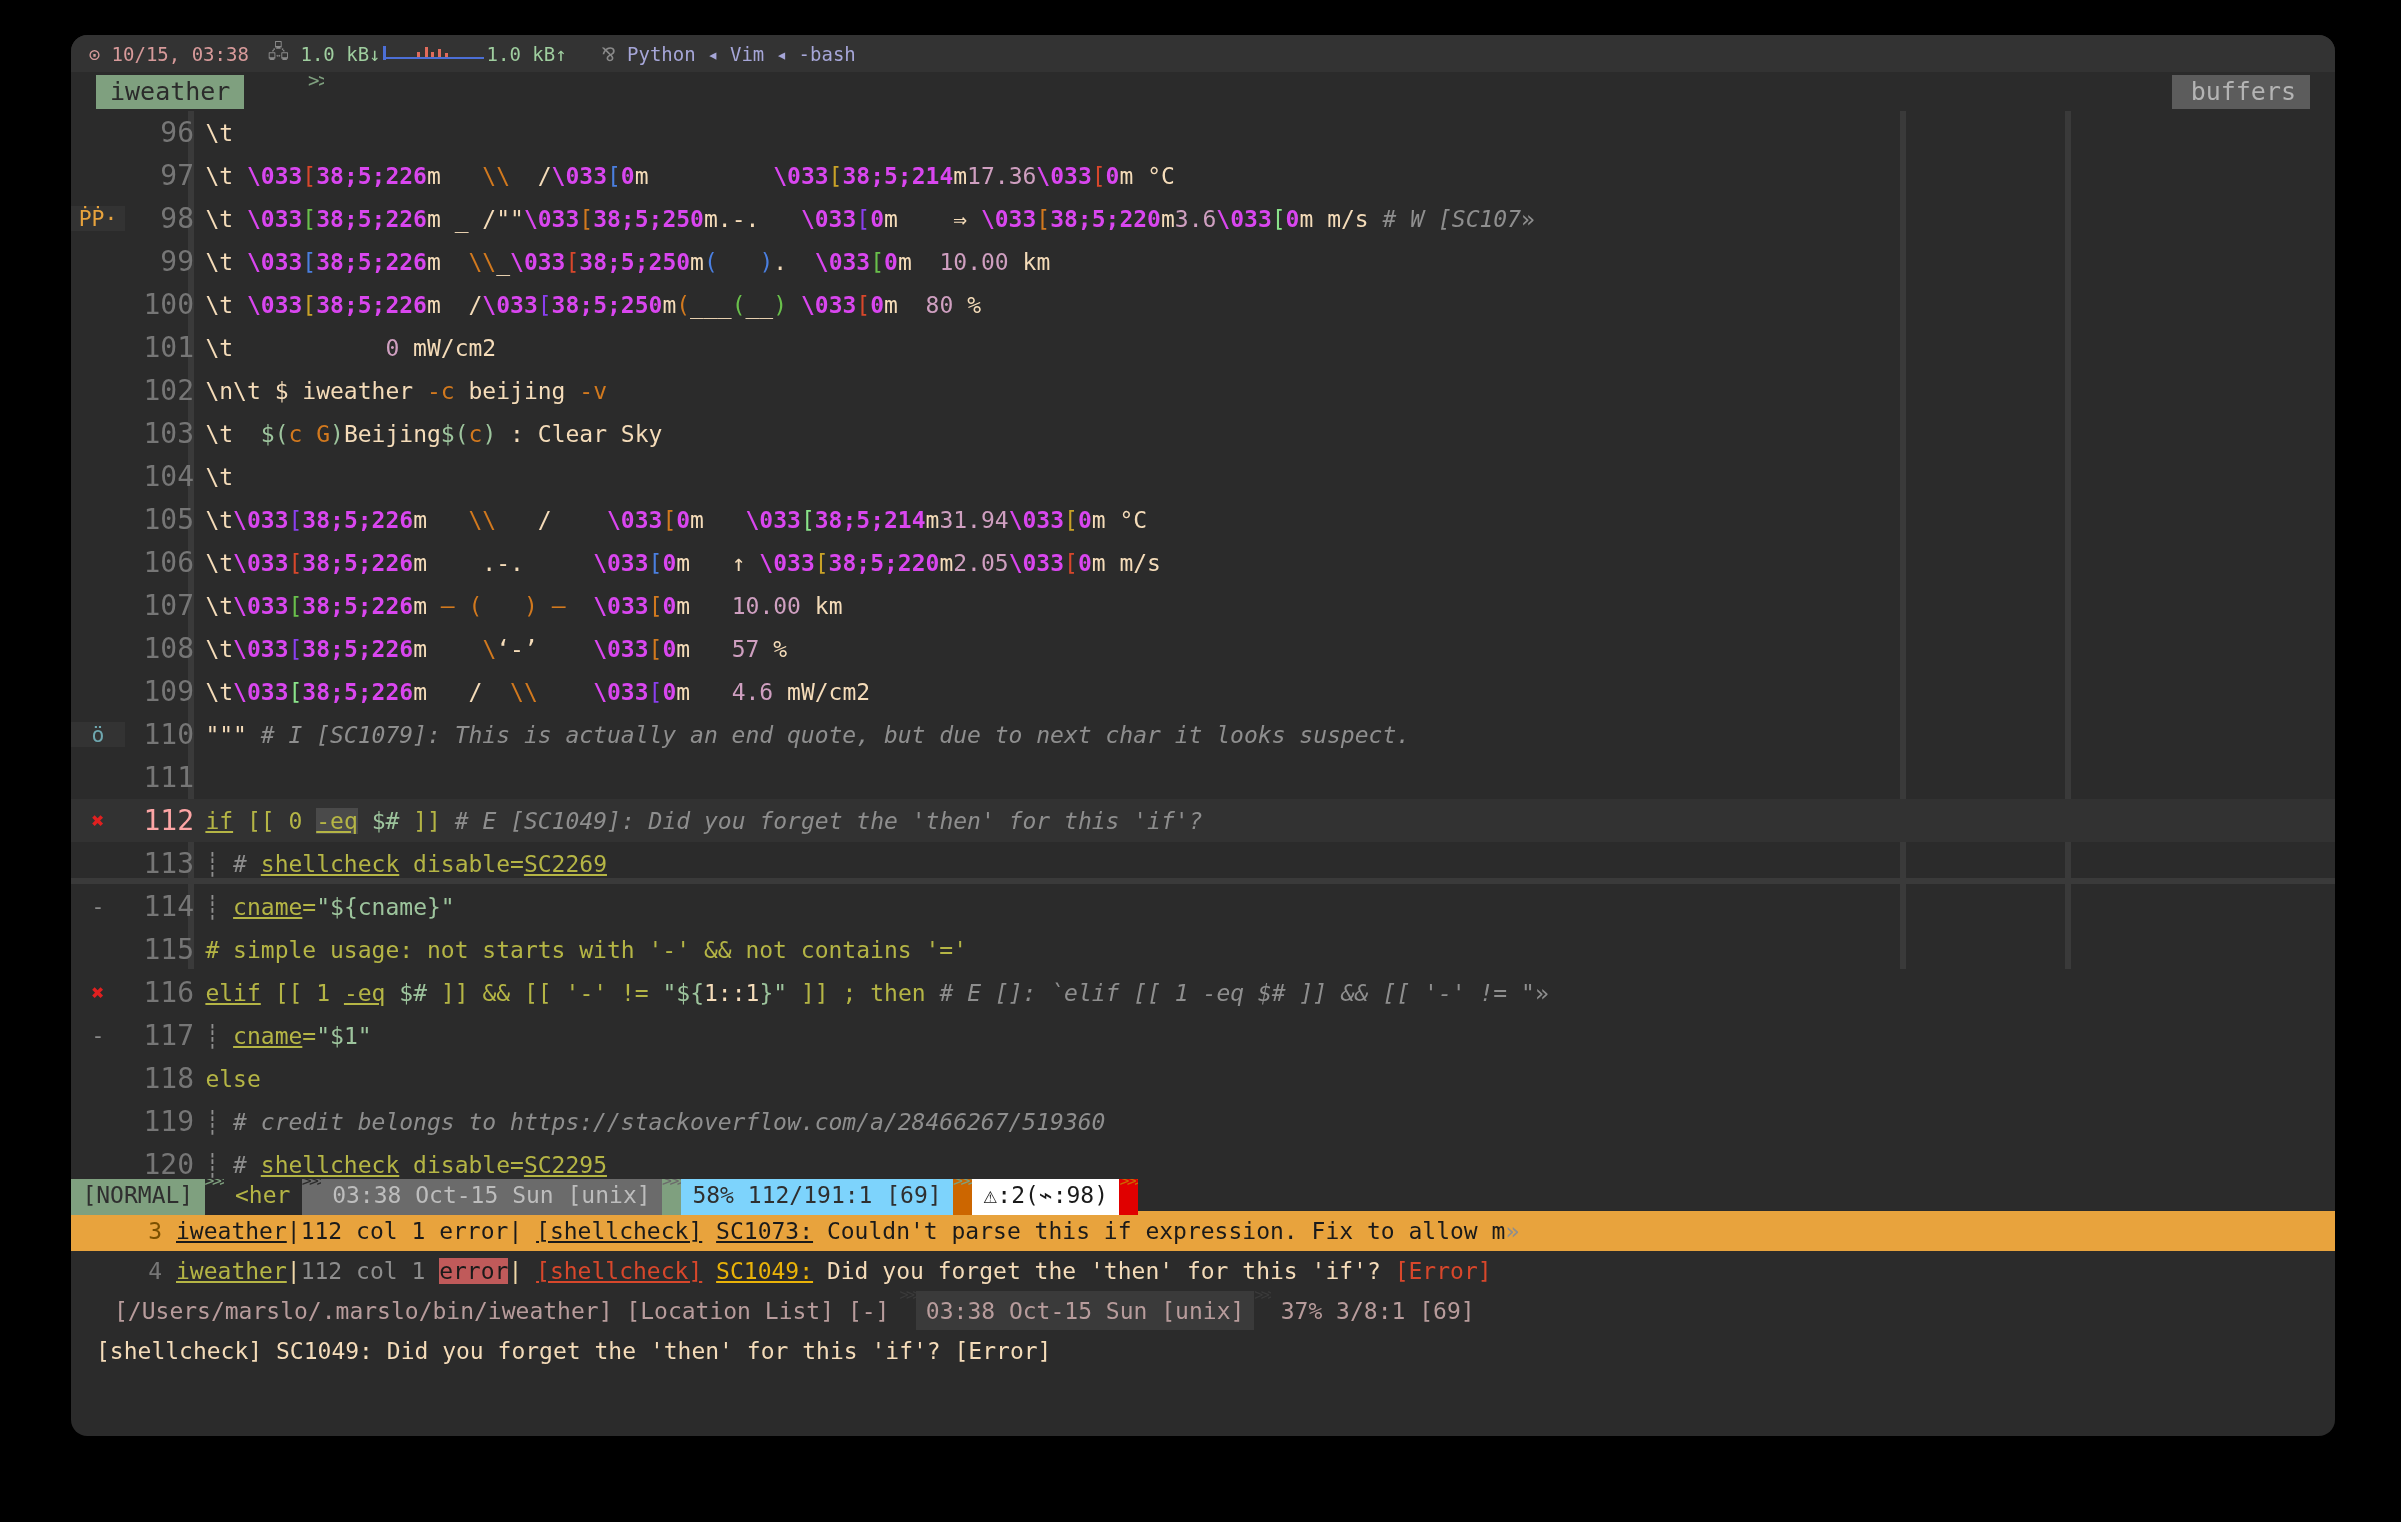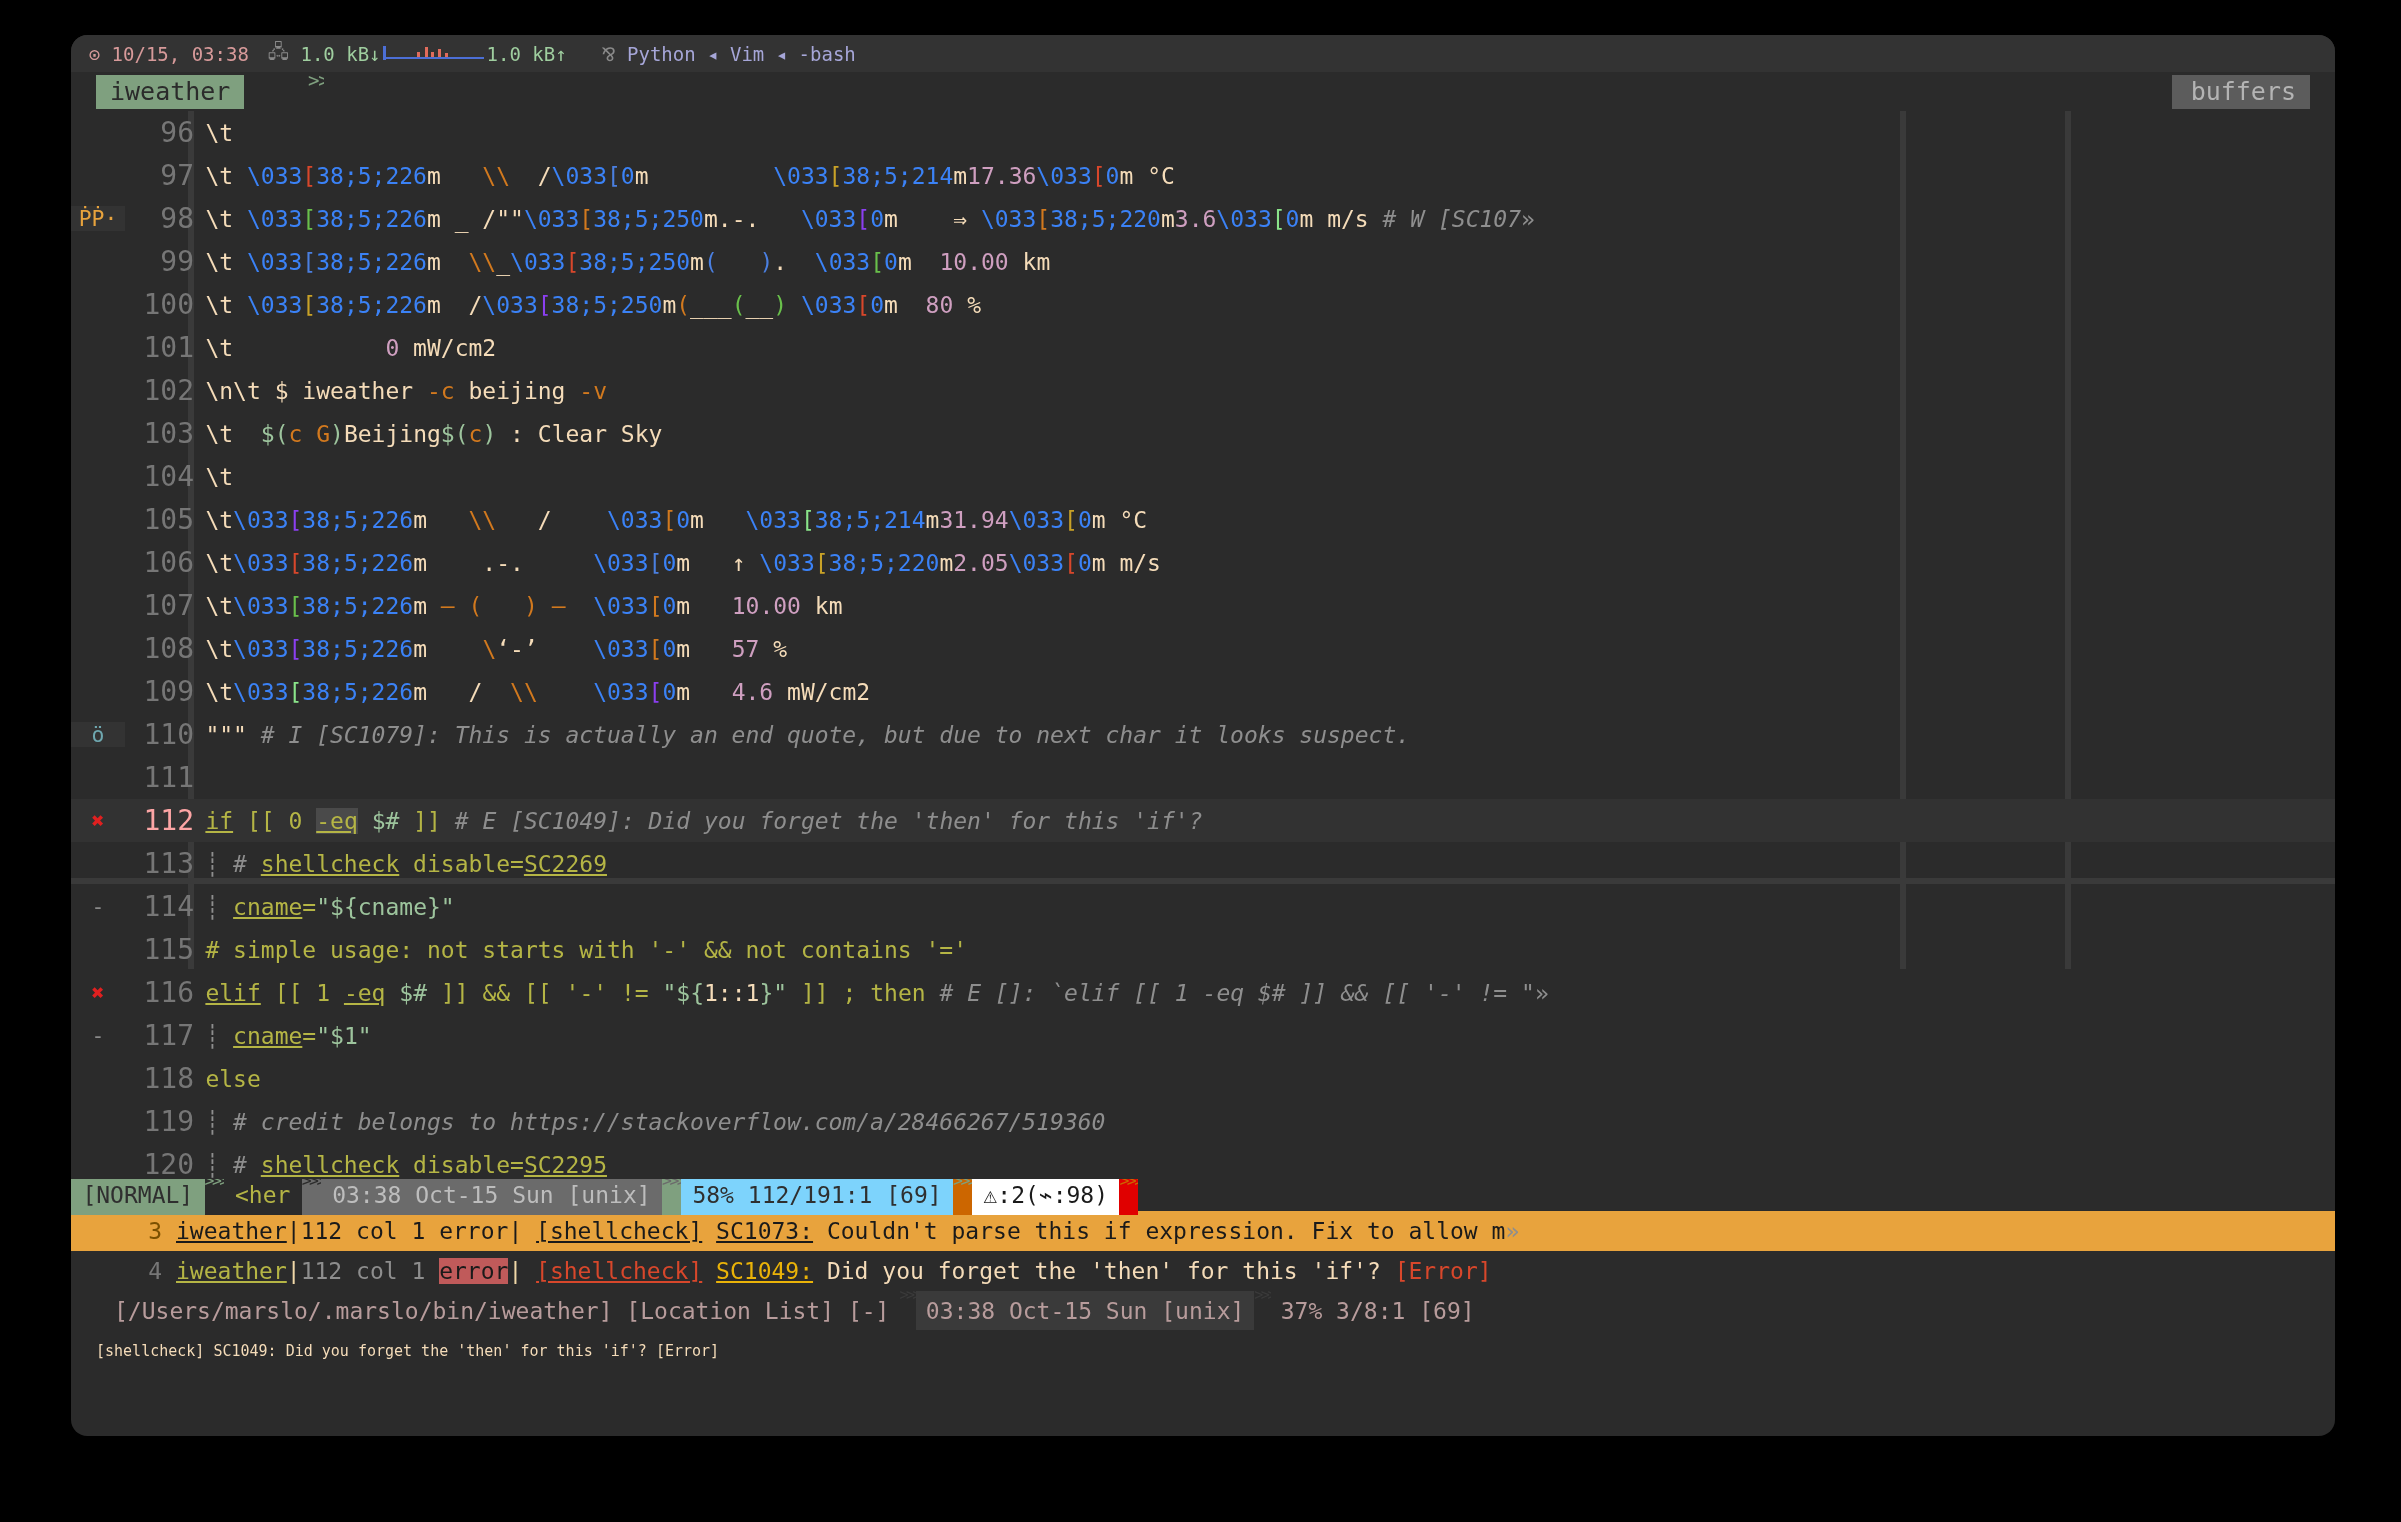--- a/index.html
+++ b/index.html
@@ -33,21 +33,21 @@
 
   .row{position:relative;height:43px;display:flex;align-items:center;white-space:pre;font-size:23px;}
   .sign{width:54px;flex:0 0 54px;text-align:center;font-size:21.4px;}
   .lno{width:69px;flex:0 0 69px;text-align:right;color:#767676;font-size:28px;padding-right:11.4px;}
   .lno.cur{color:#fca5a5;}
   .code{flex:1 1 auto;color:#f5dcb9;position:relative;}
   .row.cur{background:#323232;}
 
   
   .s-str{color:#f5dcb9;}
-  .s-esc{color:#3b82f6;}
+  .s-esc{color:#d946ef;font-weight:bold;}
   .s-num{color:#cf9fc0;}
   .s-com{color:#8e8e8e;font-style:italic;}
   .s-kw{color:#b5b545;}
   .s-var{color:#9dc49d;}
   .s-opt{color:#d2791e;}
   .s-op{color:#d2791e;}
   .s-yel{color:#b5b545;}
   .b-red{color:#d8472b;}
   .b-grn{color:#69c04b;}
   .b-blu{color:#4a7fe0;}
@@ -91,21 +91,21 @@
   .llrow.sel .ll-code{color:#1a1a1a;}
   .ll-msg{color:#f5dcb9;}
   .llrow.sel .ll-msg{color:#1a1a1a;}
   .ll-etag{color:#d8472b;}
 
   
   .botstatus{height:39px;display:flex;align-items:center;font-size:23px;white-space:pre;color:#b89c9c;background:#2b2b2b;padding-left:33px;}
   .bs-seg{display:flex;align-items:center;height:39px;padding:0 10px;}
   .bs-mid{background:#3a3a3a;}
   .bzig{width:16.4px;height:39px;overflow:hidden;font-size:15px;line-height:8.8px;letter-spacing:-2.5px;color:#3a3a3a;}
-  .msgline{height:42px;display:flex;align-items:center;font-size:15px;white-space:pre;color:#f5dcb9;padding-left:25px;background:#2b2b2b;}
+  .msgline{height:42px;display:flex;align-items:center;font-size:23px;white-space:pre;color:#f5dcb9;padding-left:25px;background:#2b2b2b;}
 </style>
 </head>
 <body>
 
 <div class="screen">
 
   <div class="topbar">
     <span class="seg c-pink">⊙&nbsp;</span>
     <span class="seg c-pink">10/15, 03:38</span>
     <span style="width:19px"></span>

